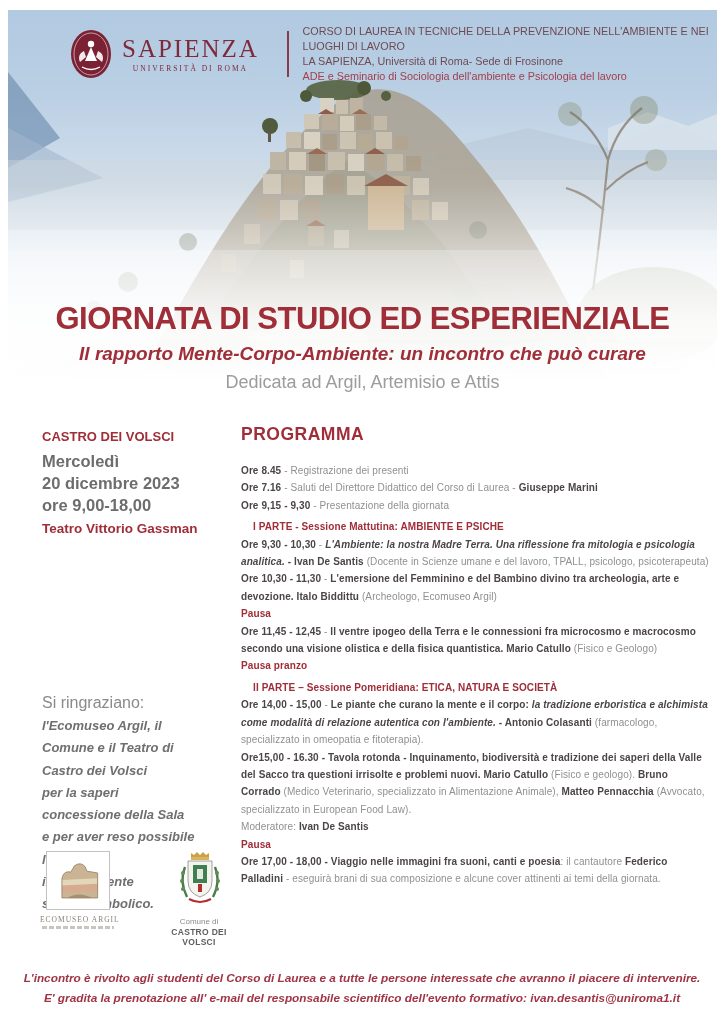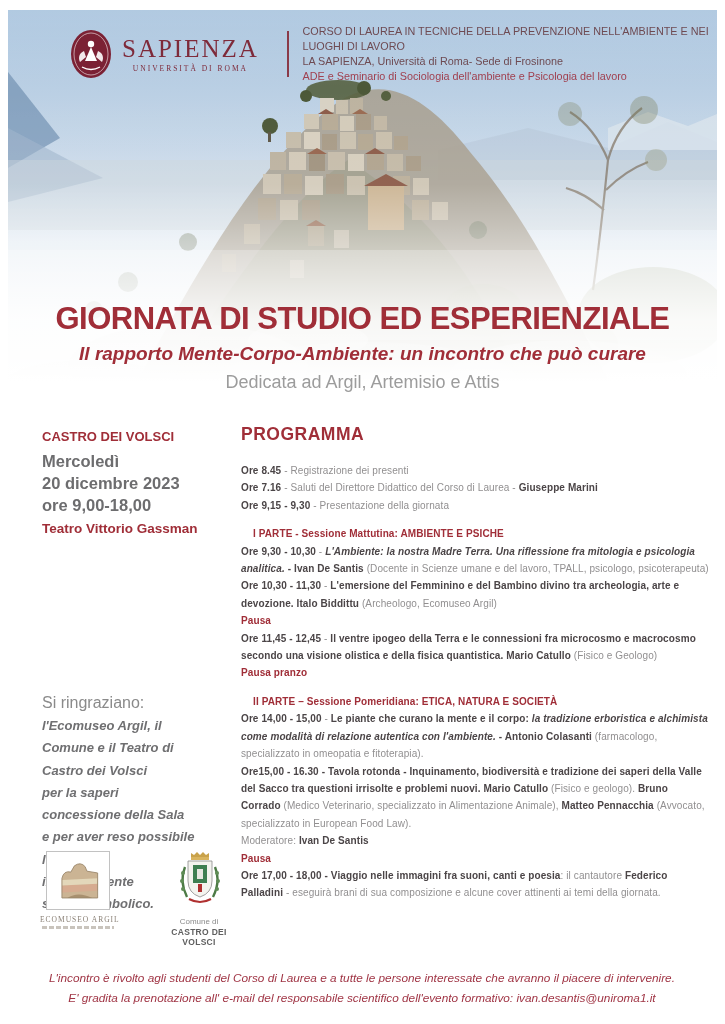--- a/index.html
+++ b/index.html
@@ -47,28 +47,28 @@
   .eco-box{width:62px;height:57px;border:1px solid #c2c2c2;background:#fff;margin:0 auto;display:flex;align-items:center;justify-content:center;}
   .eco-caption{font-size:7.5px;letter-spacing:1px;color:#8A8076;margin-top:5px;font-family:"Liberation Serif",serif;white-space:nowrap;}
   .eco-microtext{height:3px;width:72px;margin:2px auto 0 auto;background:repeating-linear-gradient(to right,#c9c4bd 0 5px,#ffffff 5px 7px);}
   .comune-logo{width:90px;text-align:center;}
   .comune-caption-1{font-size:8px;color:#8A8A8A;margin-top:4px;}
   .comune-caption-2{font-size:8.5px;font-weight:bold;color:#5F5F5F;margin-top:1px;letter-spacing:0.3px;}
   
   .program{position:absolute;left:241px;top:424px;width:468px;z-index:5;}
   .program-heading{font-size:17.5px;font-weight:bold;color:#A02E38;letter-spacing:0.5px;margin:0 0 17px 0;}
   .prog-entry,.prog-pause,.prog-heading{margin:0;font-size:10px;line-height:17.4px;letter-spacing:0.1px;}
-  .prog-heading{margin-top:11px;padding-left:12px;}
+  .prog-heading{margin-top:4px;padding-left:12px;}
   .run-b{font-weight:bold;color:#4B4547;}
   .run-r{color:#918F90;}
   .run-bi{font-weight:bold;font-style:italic;color:#4B4547;}
   .run-h{font-weight:bold;color:#A02E38;}
   
   .footer{position:absolute;left:17px;top:968px;width:690px;text-align:center;z-index:5;}
-  .footer-line{font-size:11.8px;font-weight:normal;font-style:italic;color:#A03545;line-height:20px;}
+  .footer-line{font-size:11.8px;font-weight:bold;font-style:italic;color:#A03545;line-height:20px;}
 </style>
 </head>
 <body>
 
 <div class="page">
 
   <div class="hero">
     <svg width="709" height="388" viewBox="0 0 709 388">
       <defs>
         <linearGradient id="sky" x1="0" y1="0" x2="0" y2="1">

